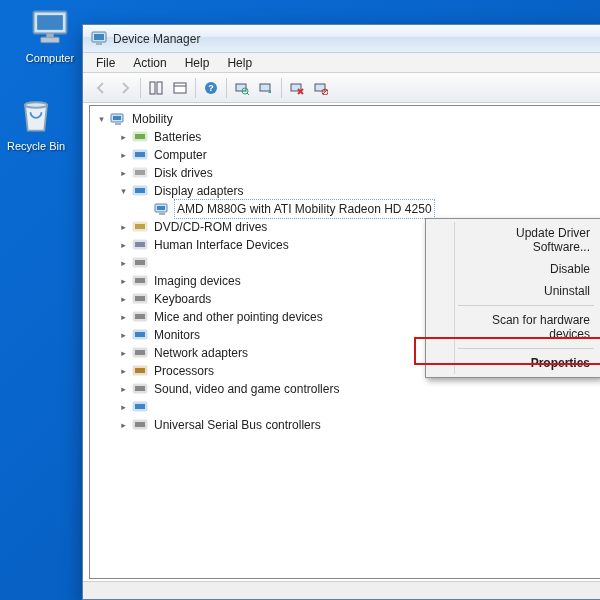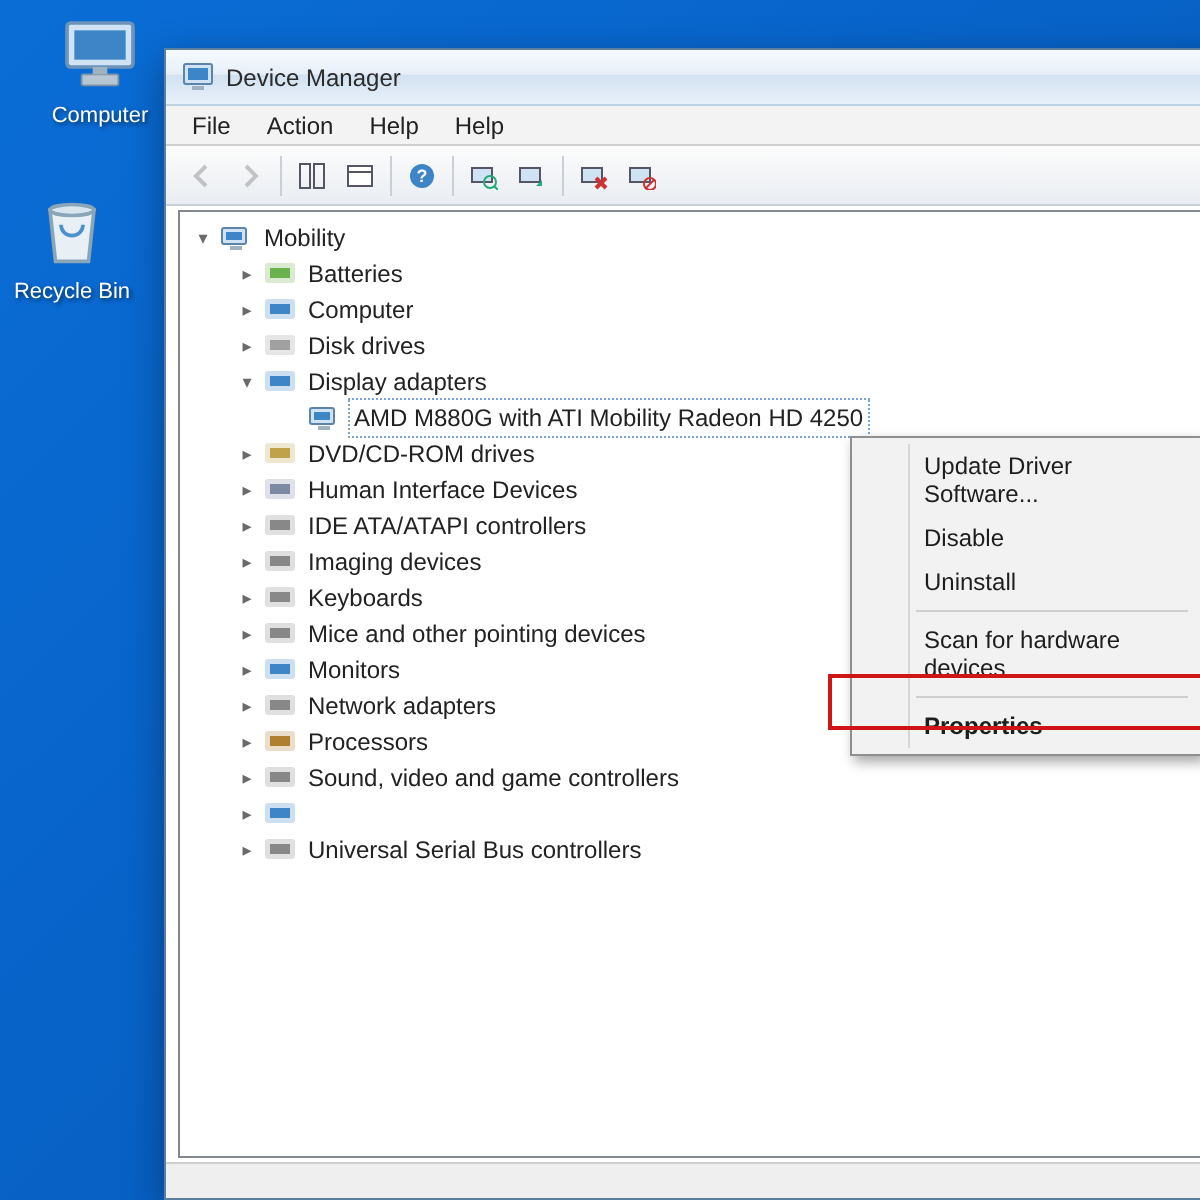--- a/index.html
+++ b/index.html
@@ -99,21 +99,21 @@
     position: absolute;
     top: 218px; left: 425px;
     width: 176px;
     background: #f2f2f2;
     border: 1px solid #8f8f8f;
     box-shadow: 2px 3px 6px rgba(0,0,0,0.35);
     padding: 3px 2px;
     font-size: 12px;
   }
   .cm-vert { position: absolute; top: 3px; bottom: 3px; left: 28px; width: 1px; background: #d6d6d6; }
-  .cm-item { padding: 4px 8px 4px 34px; color: #1e1e1e; }
+  .cm-item { padding: 4px 8px 4px 34px; color: #1e1e1e; text-align: right; }
   .cm-sep { height: 1px; background: #cfcfcf; margin: 3px 4px 3px 30px; }
   .cm-highlight {
     position: absolute;
     border: 2px solid #d01515;
     pointer-events: none;
   }
 
   
   .statusbar {
     position: absolute; left: 0; right: 0; bottom: 0;
@@ -338,21 +338,20 @@
             </li>
             <li>
               <div class="row">
                 <span class="exp">▸</span>
                 <span class="node-ic">
                   <svg width="16" height="16" viewBox="0 0 16 16">
                     <rect x="1" y="3" width="14" height="9" rx="1" fill="#888" opacity="0.25" stroke="#888"></rect>
                     <rect x="3" y="5" width="10" height="5" fill="#888"></rect>
                   </svg>
                 </span>
-                <span class="label">IDE ATA/ATAPI controllers</span>
               </div>
             </li>
             <li>
               <div class="row">
                 <span class="exp">▸</span>
                 <span class="node-ic">
                   <svg width="16" height="16" viewBox="0 0 16 16">
                     <rect x="1" y="3" width="14" height="9" rx="1" fill="#888" opacity="0.25" stroke="#888"></rect>
                     <rect x="3" y="5" width="10" height="5" fill="#888"></rect>
                   </svg>

